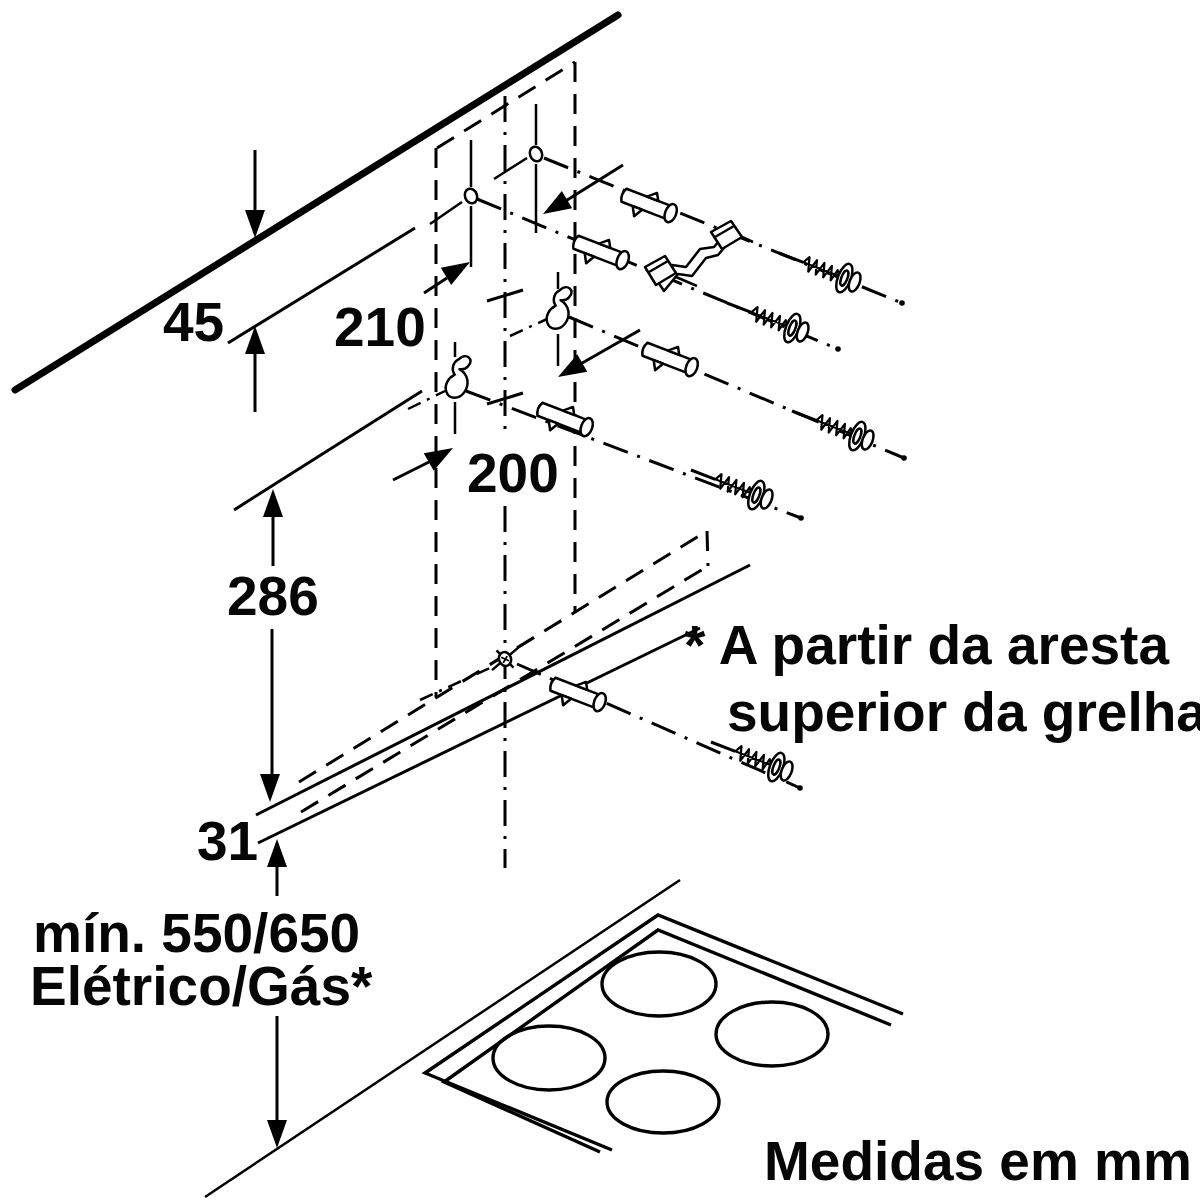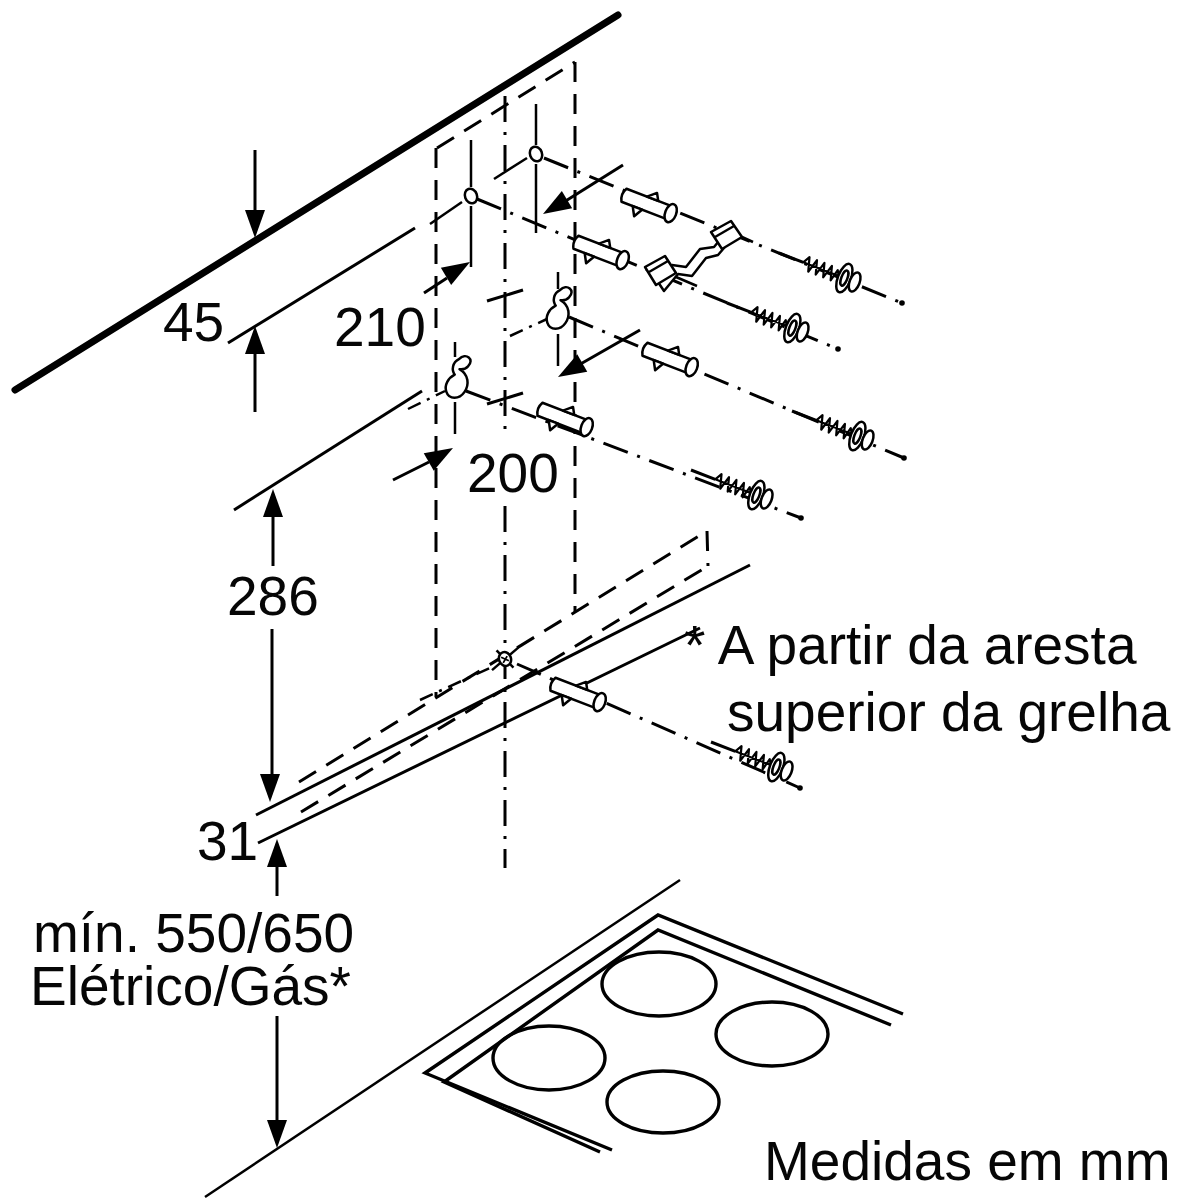--- a/index.html
+++ b/index.html
@@ -1,16 +1,16 @@
 <!DOCTYPE html>
 <html><head>
 <meta charset="utf-8">
 <style>
   html,body{margin:0;padding:0;background:#fff;}
-  .stage{width:1200px;height:1200px;background:#fff;position:relative;overflow:hidden;}
+  .stage{width:1200px;height:1200px;background:#fff;position:relative;overflow:hidden;font-weight:bold;}
   svg{display:block;}
   .thick{stroke:#000;stroke-width:7;fill:none;stroke-linecap:round;}
   .s2{stroke:#000;stroke-width:2.5;fill:none;}
   .s3{stroke:#000;stroke-width:3;fill:none;}
   .s35{stroke:#000;stroke-width:3.4;fill:none;}
   .dash{stroke-dasharray:20 12;}
   .dashdot{stroke-dasharray:26 10 3 10;}
   .dashdot2{stroke-dasharray:14 7 3 7;}
   .wf{fill:#fff;stroke:#000;stroke-width:2.5;stroke-linejoin:round;}
   .blk{fill:#000;stroke:none;}

